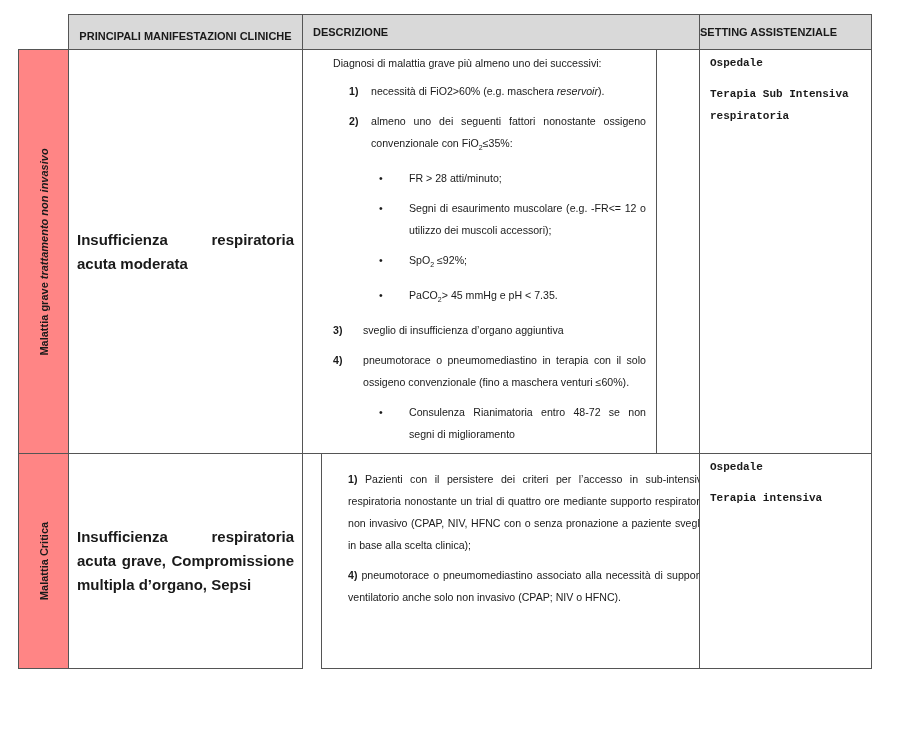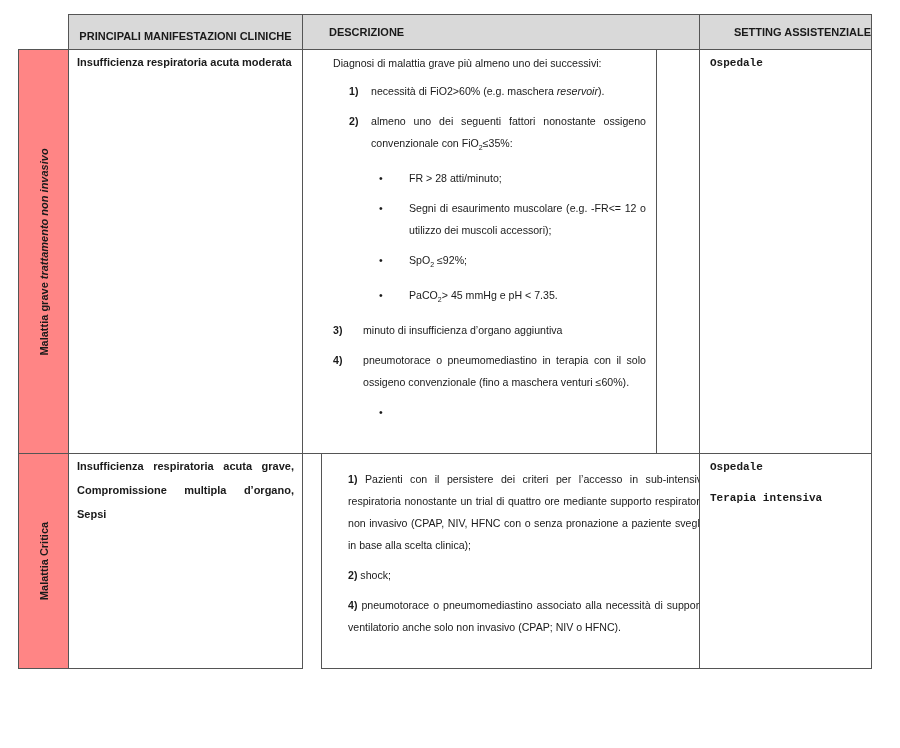--- a/index.html
+++ b/index.html
@@ -6,21 +6,21 @@
   body { width:900px; height:748px; position:relative; overflow:hidden;
          font-family:"Liberation Sans", "DejaVu Sans", sans-serif; color:#1a1a1a; }
   .tbl { position:absolute; left:18px; top:14px; }
   .cell { position:absolute; box-sizing:border-box; }
   .hdr { background:#d9d9d9; border:1px solid #555; font-weight:bold; font-size:11px;
          display:flex; align-items:center; }
   .side { background:#ff8585; border:1px solid #555; }
   .side .vt { position:absolute; left:50%; top:50%; white-space:nowrap; font-weight:bold; font-size:11px;
               transform:translate(-50%,-50%) rotate(-90deg); color:#1a1a1a; }
   .body { border:1px solid #555; background:#fff; }
-  .mani { font-weight:bold; font-size:11px; line-height:24px; padding:0 8px; display:flex; align-items:flex-start; }
+  .mani { font-weight:bold; font-size:15px; line-height:24px; padding:0 8px; display:flex; align-items:center; }
   .mani span { text-align:justify; text-align-last:left; }
   .desc { font-size:10.6px; line-height:22px; padding:2px 10px 0 10px; }
   .desc p { margin:0 0 8px 0; text-align:justify; }
   .num { font-weight:bold; }
   .ind1 { padding-left:16px; }
   .hang { display:flex; }
   .hang .n { flex:0 0 auto; width:16px; font-weight:bold; }
   .hang .n2 { width:30px; }
   .hang .t { flex:1; text-align:justify; }
   .bul { display:flex; padding-left:46px; margin-bottom:8px; }
@@ -31,24 +31,24 @@
   sub { font-size:7px; }
 </style>
 </head>
 <body>
 
 <div class="tbl">
 
   <div class="cell hdr" style="left:50px; top:0; width:235px; height:44px; justify-content:center;">
     <span>PRINCIPALI MANIFESTAZIONI CLINICHE</span>
   </div>
-  <div class="cell hdr" style="left:284px; top:0; width:452px; height:36px; padding-left:26px;">
+  <div class="cell hdr" style="left:284px; top:0; width:452px; height:36px; padding-left:10px;">
     <span>DESCRIZIONE</span>
   </div>
-  <div class="cell hdr" style="left:681px; top:0; width:173px; height:36px; justify-content:flex-end;">
+  <div class="cell hdr" style="left:681px; top:0; width:173px; height:36px; justify-content:flex-start;">
     <span>SETTING ASSISTENZIALE</span>
   </div>
 
   <div class="cell side" style="left:0; top:35px; width:51px; height:405px;">
     <span class="vt">
       <span>Malattia grave </span><i>trattamento non invasivo</i>
     </span>
   </div>
   <div class="cell body mani" style="left:50px; top:35px; width:235px; height:405px;">
     <span>Insufficienza respiratoria acuta moderata</span>
@@ -74,42 +74,43 @@
     <div class="bul">
       <span class="b">•</span>
       <span class="t"><span>SpO</span><sub>2</sub><span> ≤92%;</span></span>
     </div>
     <div class="bul">
       <span class="b">•</span>
       <span class="t"><span>PaCO</span><sub>2</sub><span>&gt; 45 mmHg e pH &lt; 7.35.</span></span>
     </div>
     <div class="hang" style="margin-bottom:8px;">
       <span class="n n2">3)</span>
-      <span class="t">minuto di insufficienza d’organo aggiuntiva</span>
+      <span class="t">sveglio di insufficienza d’organo aggiuntiva</span>
     </div>
     <div class="hang" style="margin-bottom:8px;">
       <span class="n n2">4)</span>
       <span class="t">pneumotorace o pneumomediastino in terapia con il solo ossigeno convenzionale (fino a maschera venturi ≤60%).</span>
     </div>
     <div class="bul">
       <span class="b">•</span>
+      <span class="t">Consulenza Rianimatoria entro 48-72 se non segni di miglioramento</span>
     </div>
   </div>
   <div class="cell body setting" style="left:681px; top:35px; width:173px; height:405px;">
     <p>Ospedale</p>
+    <p>Terapia Sub Intensiva respiratoria</p>
   </div>
 
   <div class="cell side" style="left:0; top:439px; width:51px; height:216px;">
     <span class="vt">Malattia Critica</span>
   </div>
   <div class="cell body mani" style="left:50px; top:439px; width:235px; height:216px;">
     <span>Insufficienza respiratoria acuta grave, Compromissione multipla d’organo, Sepsi</span>
   </div>
   <div class="cell body desc" style="left:284px; top:439px; width:398px; height:216px; padding-left:26px; padding-top:14px;margin-left:19px;">
     <p><span class="num">1)</span><span> Pazienti con il persistere dei criteri per l’accesso in sub-intensiva respiratoria nonostante un trial di quattro ore mediante supporto respiratorio non invasivo (CPAP, NIV, HFNC con o senza pronazione a paziente sveglio in base alla scelta clinica);</span></p>
-    <p><span class="num">2)</span><span> shock;</span></p>
     <p><span class="num">4)</span><span> pneumotorace o pneumomediastino associato alla necessità di supporto ventilatorio anche solo non invasivo (CPAP; NIV o HFNC).</span></p>
   </div>
   <div class="cell body setting" style="left:681px; top:439px; width:173px; height:216px;">
     <p>Ospedale</p>
     <p>Terapia intensiva</p>
   </div>
 </div>
 
 </body></html>

